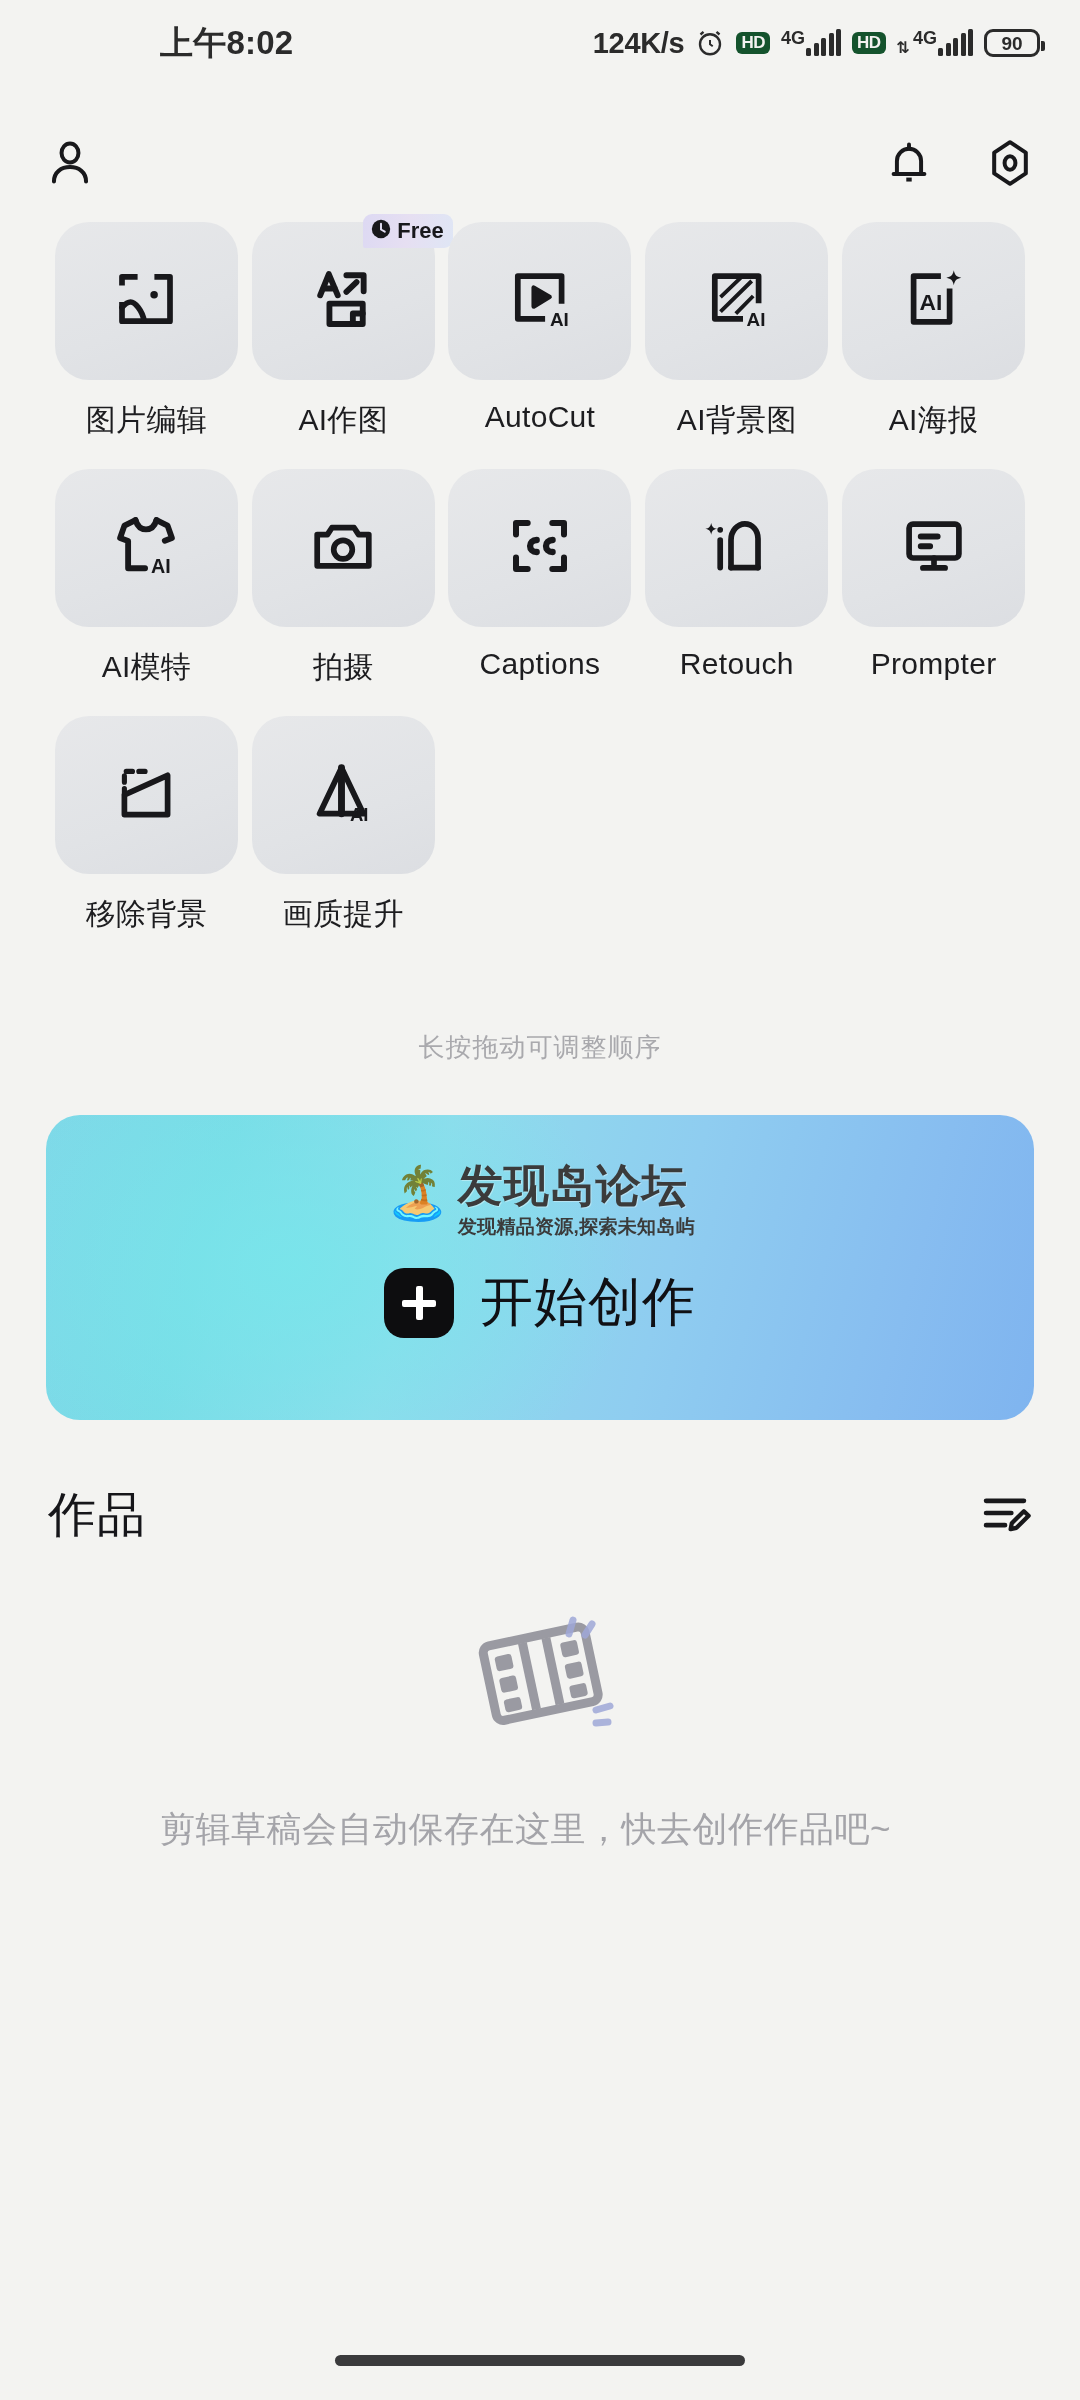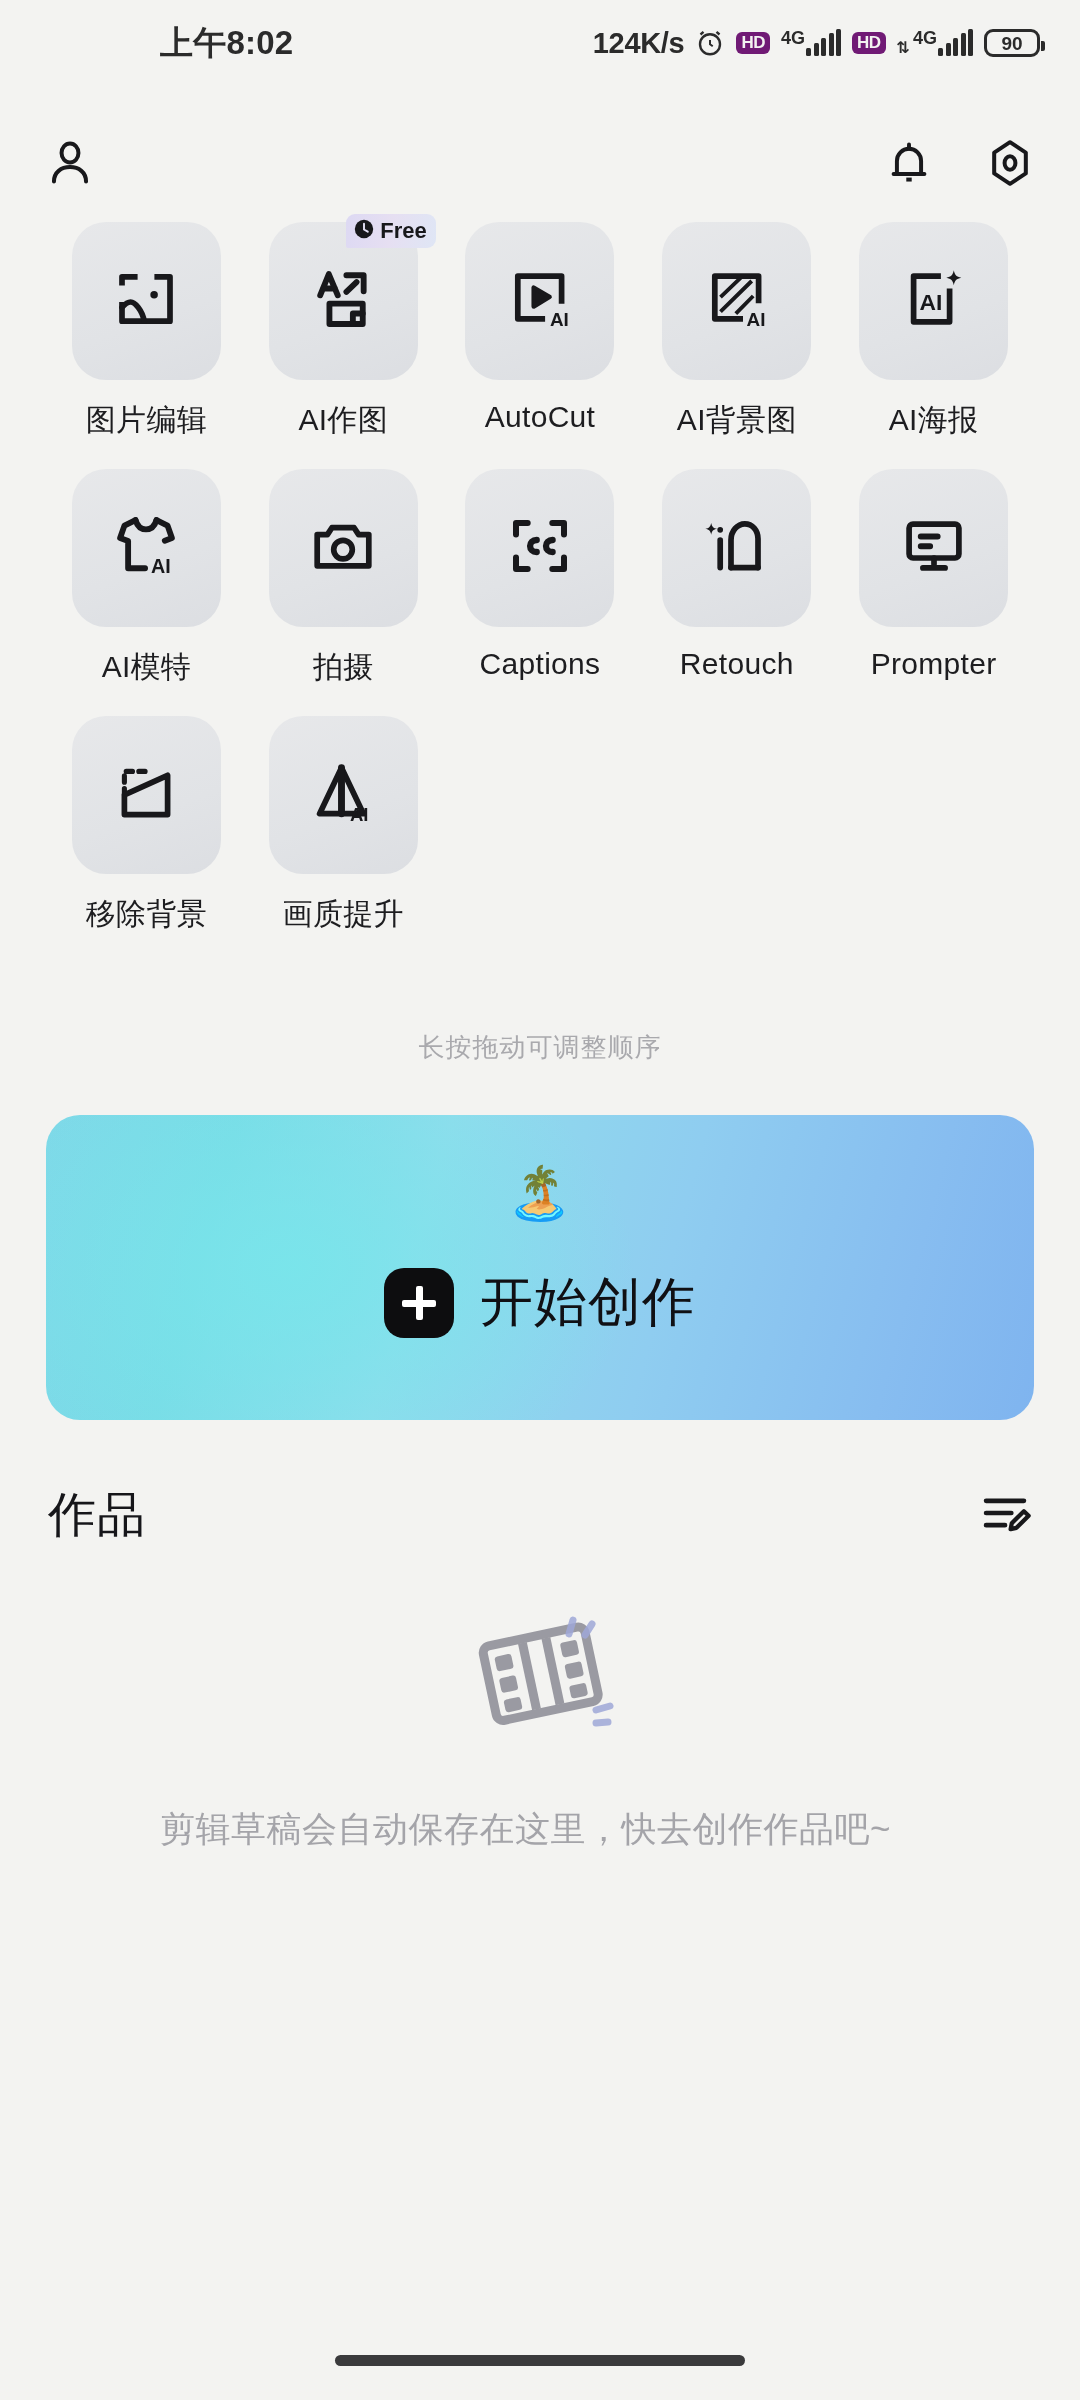--- a/index.html
+++ b/index.html
@@ -43,21 +43,21 @@
     gap: 11px;
   }
   .sb-speed {
     font-size: 29px;
     font-weight: 700;
     color: #2b2b2b;
     letter-spacing: -0.3px;
   }
   .sb-icon { display: flex; align-items: center; }
   .hd-badge {
-    background: #701a75;
+    background: #14532d;
     color: #f3f3f1;
     font-size: 17px;
     font-weight: 700;
     border-radius: 6px;
     padding: 2px 5px 3px 5px;
     line-height: 1;
     letter-spacing: -0.5px;
   }
   .net-group { display: flex; align-items: flex-end; gap: 2px; }
   .net-label {
@@ -129,21 +129,21 @@
   }
   .tile {
     width: 20%;
     display: flex;
     flex-direction: column;
     align-items: center;
     margin-bottom: 28px;
   }
   .tile-box {
     position: relative;
-    width: 149px; height: 158px;
+    width: 183px; height: 158px;
     border-radius: 34px;
     background: linear-gradient(160deg, #e7e8ea 0%, #e1e3e6 60%, #dcdee2 100%);
     display: flex;
     align-items: center;
     justify-content: center;
   }
   .tile-label {
     margin-top: 20px;
     font-size: 30px;
     color: #1d1d20;
@@ -543,20 +543,24 @@
       <div class="tile-label">画质提升</div>
     </div>
 
   </div>
 
   <div class="hint">长按拖动可调整顺序</div>
 
   <div class="banner">
     <div class="bn-watermark">
       <span class="bn-palm">🏝️</span>
+      <span class="bn-wm-text">
+        <span class="bn-wm-title">发现岛论坛</span>
+        <span class="bn-wm-sub">发现精品资源,探索未知岛屿</span>
+      </span>
     </div>
     <div class="bn-cta">
       <span class="bn-plus"></span>
       <span class="bn-cta-text">开始创作</span>
     </div>
   </div>
 
   <div class="works-head">
     <div class="works-title">作品</div>
     <div class="works-action">

